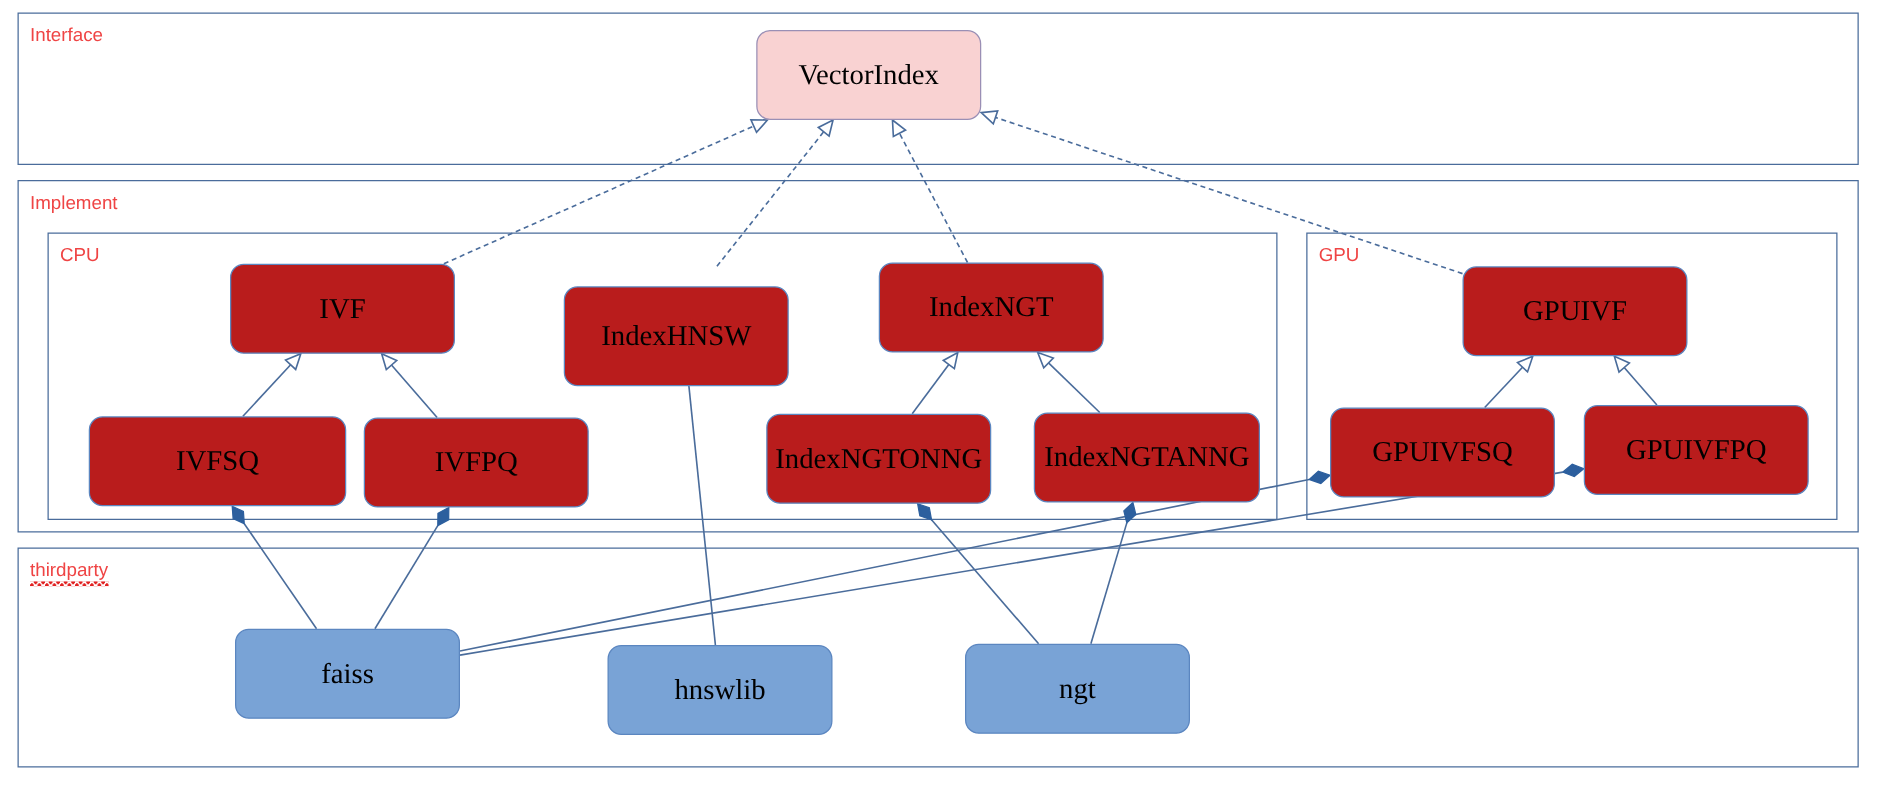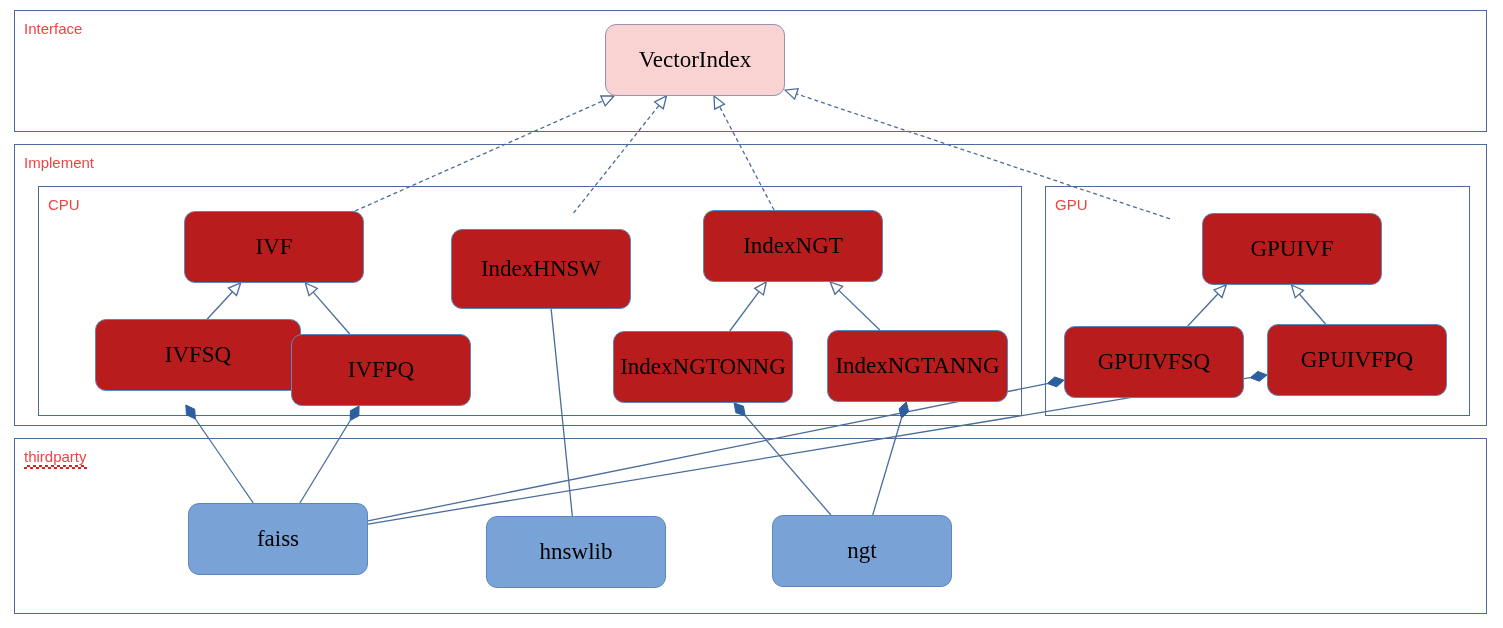--- a/index.html
+++ b/index.html
@@ -183,24 +183,24 @@
       </div>
       <div class="node impl-node" style="left: 184px; top: 211px; width: 180px; height: 72px;">
         <span>IVF</span>
       </div>
       <div class="node impl-node" style="left: 451px; top: 213px; width: 180px; height: 80px; margin-top: 16px;">
         <span>IndexHNSW</span>
       </div>
       <div class="node impl-node" style="left: 703px; top: 210px; width: 180px; height: 72px;">
         <span>IndexNGT</span>
       </div>
-      <div class="node impl-node" style="left: 1170px; top: 213px; width: 180px; height: 72px; margin-left: 32px;">
+      <div class="node impl-node" style="left: 1170px; top: 213px; width: 180px; height: 72px;">
         <span>GPUIVF</span>
       </div>
-      <div class="node impl-node" style="left: 71px; top: 319px; width: 206px; height: 72px; margin-left: 24px;">
+      <div class="node impl-node" style="left: 71px; top: 333px; width: 206px; height: 72px;">
         <span>IVFSQ</span>
       </div>
       <div class="node impl-node" style="left: 291px; top: 334px; width: 180px; height: 72px;">
         <span>IVFPQ</span>
       </div>
       <div class="node impl-node" style="left: 613px; top: 331px; width: 180px; height: 72px;">
         <span>IndexNGTONNG</span>
       </div>
       <div class="node impl-node" style="left: 827px; top: 330px; width: 181px; height: 72px;">
         <span>IndexNGTANNG</span>

